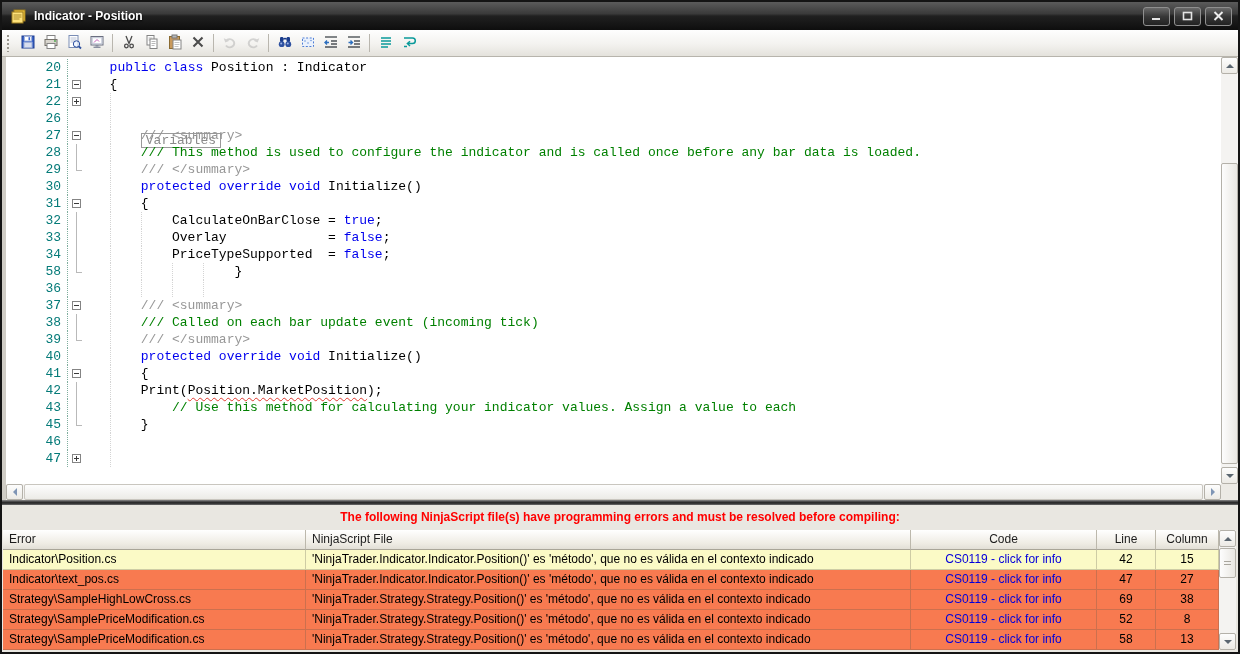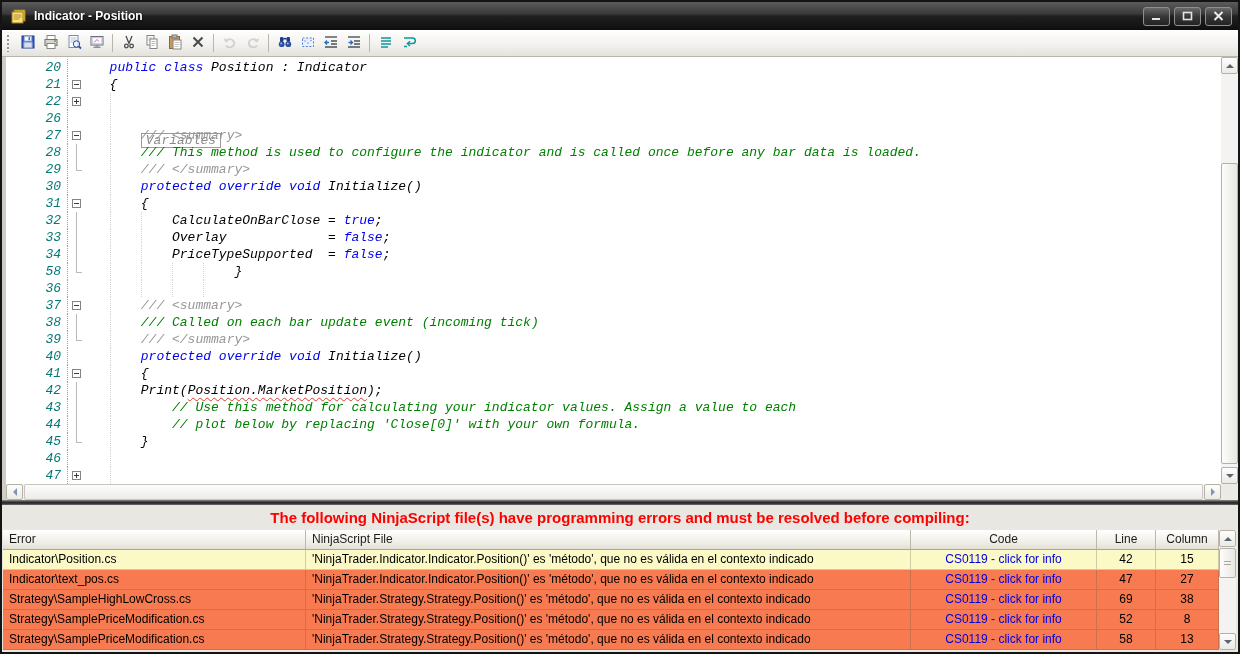--- a/index.html
+++ b/index.html
@@ -48,21 +48,21 @@
   .tsep{ width:1px; height:18px; background:#b9b6ae; margin:0 4px; }
 
   
   .editor-outer{ flex:0 0 443px; position:relative; background:#cfccc5; padding-left:4px; }
   .editor-wrap{ position:absolute; inset:0 0 0 4px; background:#fff; }
   .editor-view{
     position:absolute; left:0; top:0; right:17px; bottom:16px; overflow:hidden;
     background:#fff; padding-top:2px;
     font-family:"Liberation Mono","DejaVu Sans Mono",monospace; font-size:13px;
   }
-  .cline{ display:flex; height:17px; line-height:17px;font-style:italic; }
+  .cline{ display:flex; height:17px; line-height:17px; }
   .num{
     flex:0 0 62px; text-align:right; padding-right:6px; color:var(--line-number);
     border-right:1px dotted #7fae9e;
   }
   .foldm{ flex:0 0 20px; position:relative; }
   .fb{ position:absolute; left:4px; top:4px; width:9px; height:9px;
        border:1px solid #848484; background:#fff; }
   .fb.minus::before,.fb.plus::before{
     content:""; position:absolute; left:1px; right:1px; top:3px; height:1px; background:#3a3a3a; }
   .fb.plus::after{
@@ -105,21 +105,21 @@
   .hthumb{ position:absolute; top:0; left:18px; right:18px; height:16px;
     background:linear-gradient(180deg,#fdfdfd,#ecebe7); border:1px solid #c9c6bf; border-radius:2px; }
   .corner{ position:absolute; right:0; bottom:0; width:17px; height:16px; background:#eceae5; }
 
   
   .splitter{ flex:0 0 5px; background:linear-gradient(180deg,#8c8c8c,#2c2c2c 45%,#2c2c2c 65%,#6f6f6f); }
 
   
   .errpanel{ flex:1; position:relative; background:#e9e7e1; overflow:hidden; }
   .banner{
-    height:25px; line-height:25px; text-align:center; font-size:15px; font-weight:bold;
+    height:25px; line-height:25px; text-align:center; font-size:12px; font-weight:bold;
     color:var(--banner-text);
   }
   .tablewrap{ position:absolute; left:1px; right:0; top:25px; bottom:0; }
   .tbl{ position:absolute; left:0; top:0; right:19px; }
   .trow{ display:grid; grid-template-columns:303px 605px 186px 59px 1fr; }
   .tcell{
     font-size:12px; padding:0 6px; height:20px; line-height:19px;
     border-right:1px solid rgba(90,86,74,.28); border-bottom:1px solid rgba(90,86,74,.28);
     overflow:hidden; white-space:nowrap;
   }
@@ -415,25 +415,20 @@
             <span class="num">42</span>
             <span class="foldm fvbar"></span>
             <span class="codec"><span class="guide" style="left: 21.6px;"></span><span class="p">      Print(</span><span class="e">Position.MarketPosition</span><span class="p">);</span></span>
           </div>
           <div class="cline">
             <span class="num">43</span>
             <span class="foldm fvbar"></span>
             <span class="codec"><span class="guide" style="left: 21.6px;"></span><span class="c">          // Use this method for calculating your indicator values. Assign a value to each</span></span>
           </div>
           <div class="cline">
-            <span class="num">44</span>
-            <span class="foldm fvbar"></span>
-            <span class="codec"><span class="guide" style="left: 21.6px;"></span><span class="c">          // plot below by replacing 'Close[0]' with your own formula.</span></span>
-          </div>
-          <div class="cline">
             <span class="num">45</span>
             <span class="foldm fend"></span>
             <span class="codec"><span class="guide" style="left: 21.6px;"></span><span class="p">      }</span></span>
           </div>
           <div class="cline">
             <span class="num">46</span>
             <span class="foldm"></span>
             <span class="codec"><span class="guide" style="left: 21.6px;"></span></span>
           </div>
           <div class="cline">

